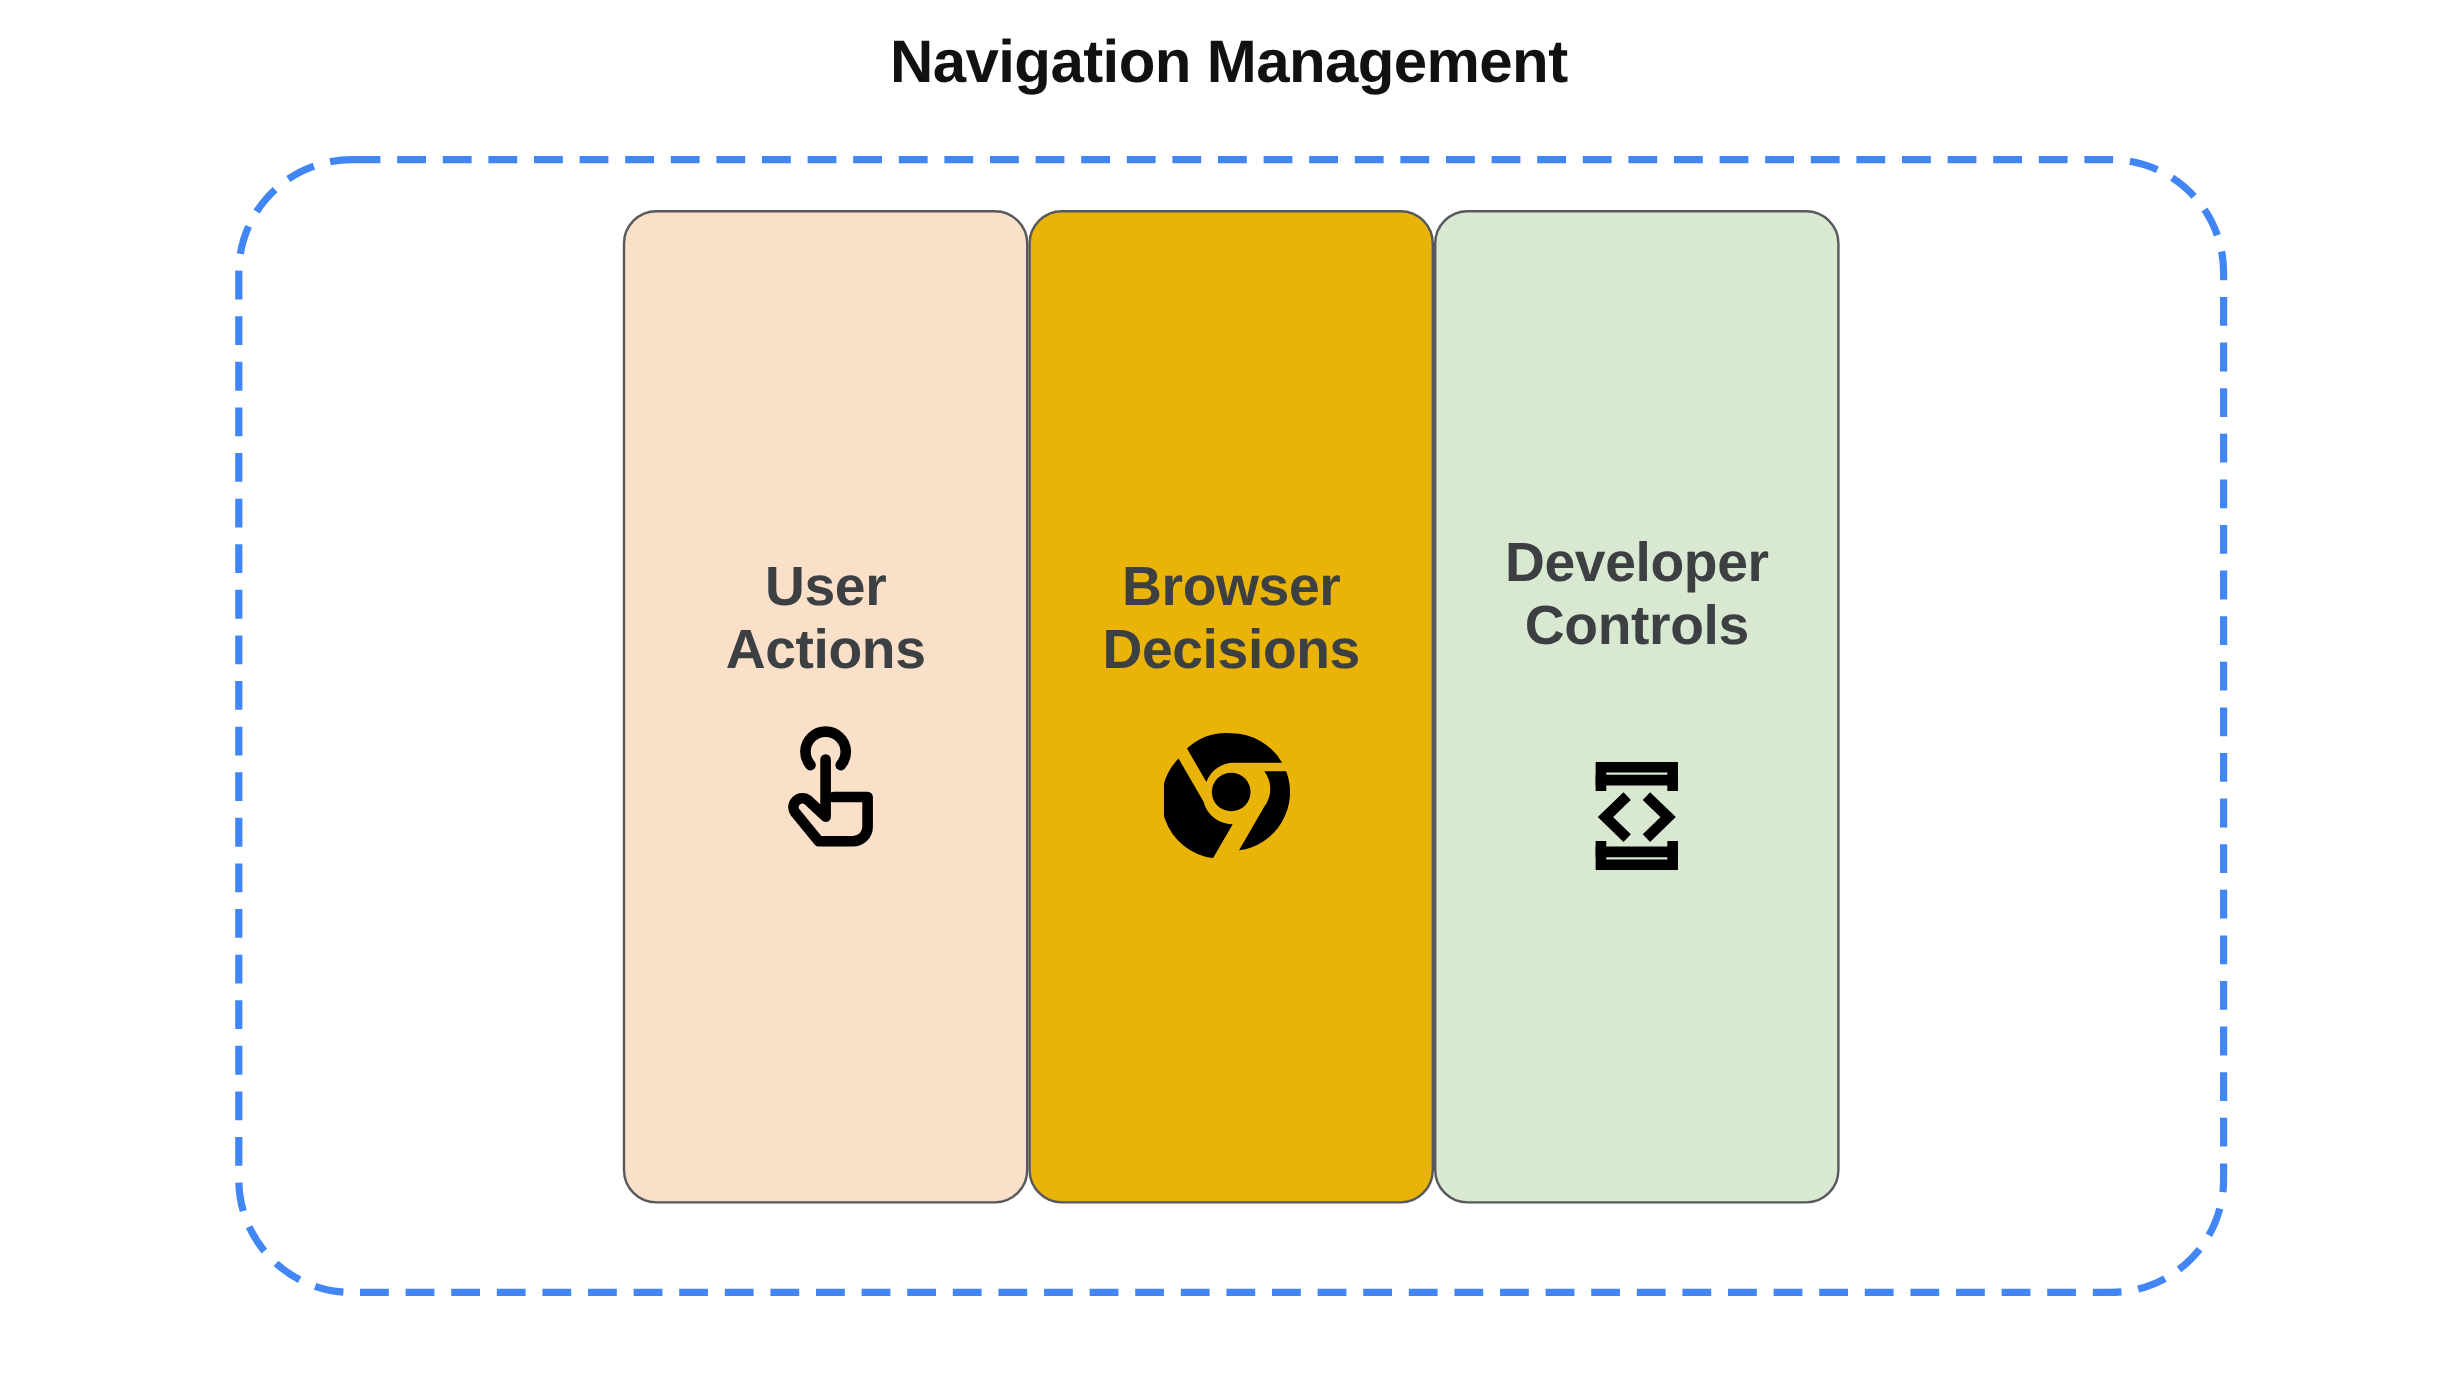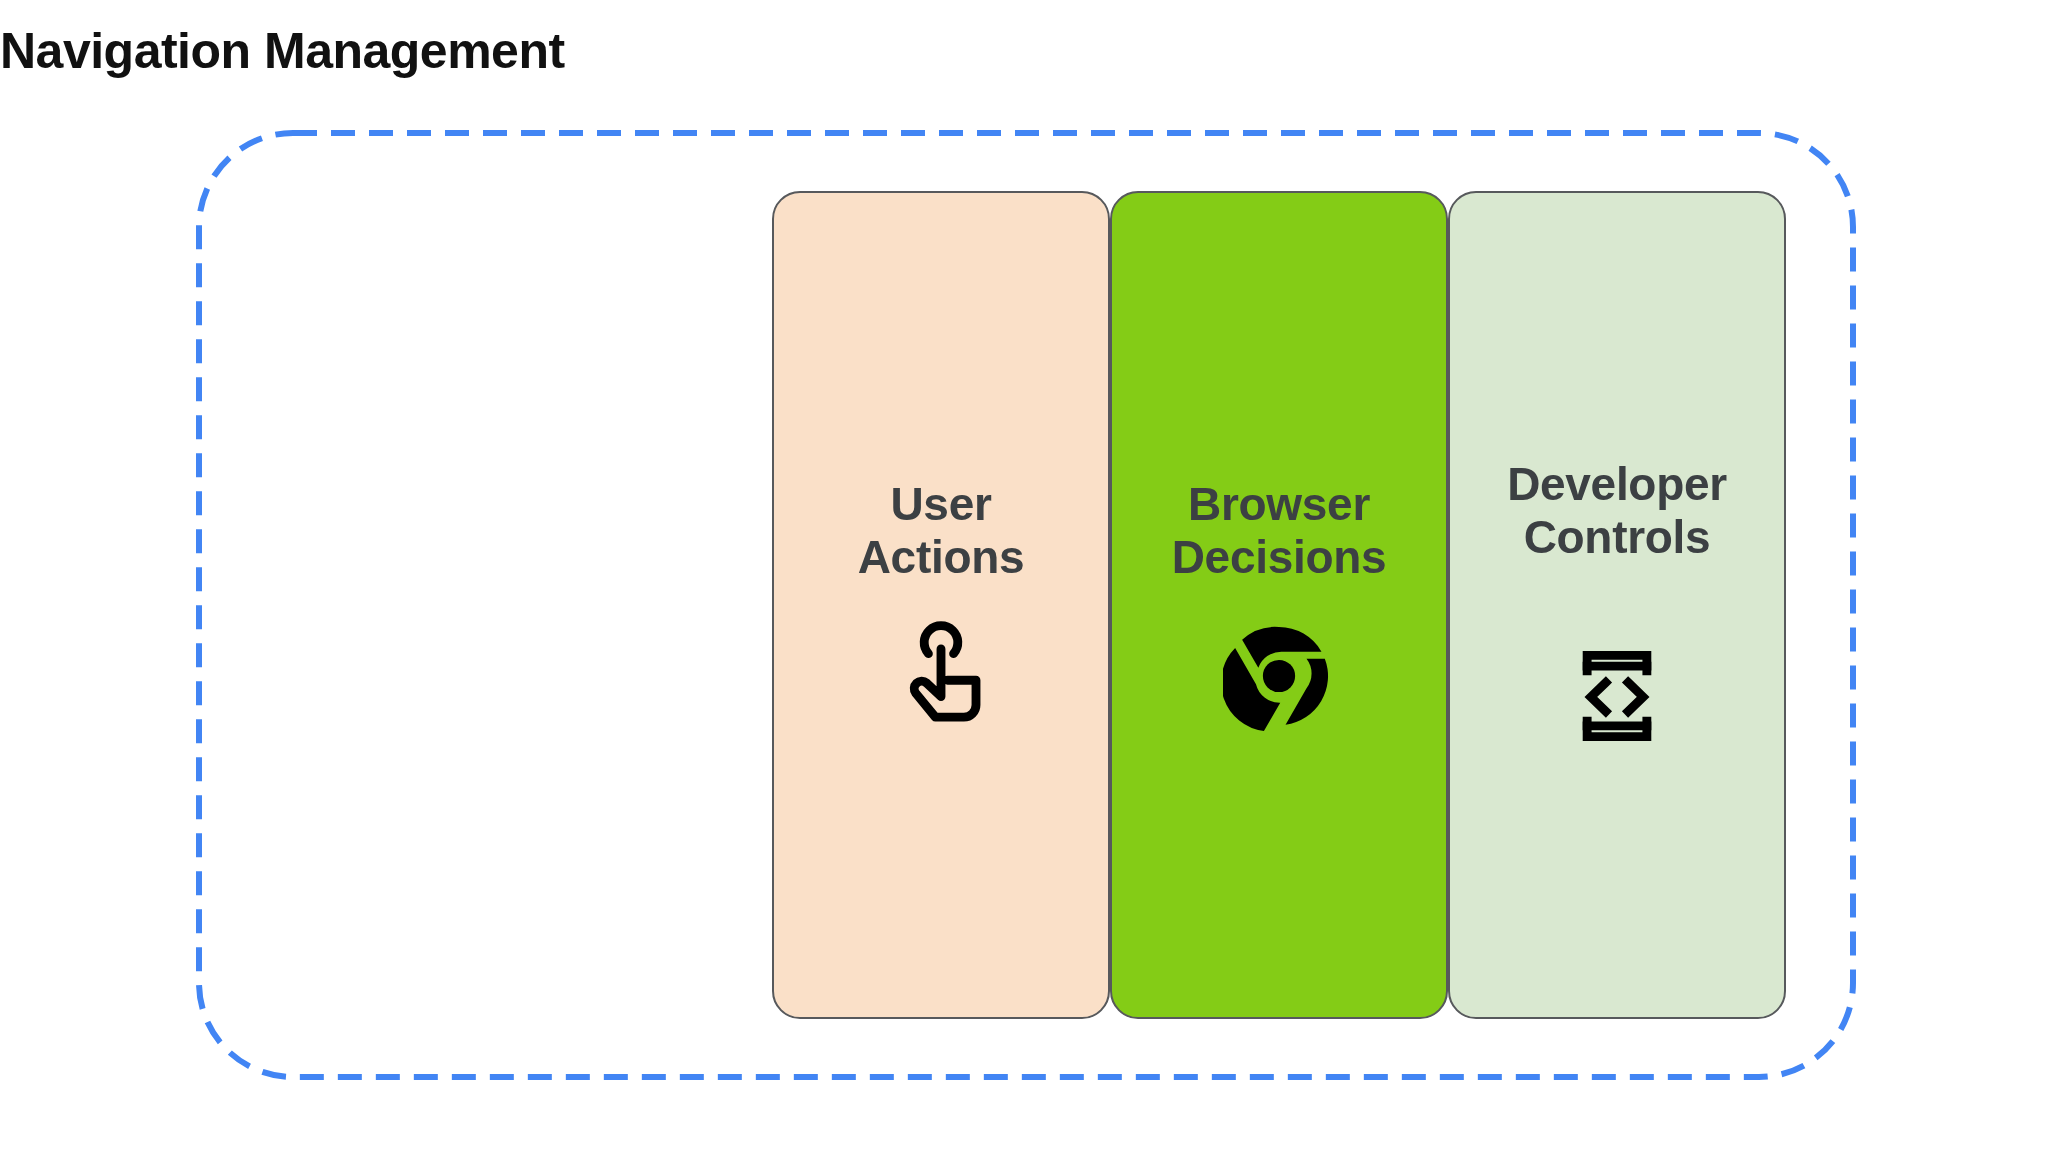--- a/index.html
+++ b/index.html
@@ -12,45 +12,46 @@
   #stage {
     position:relative;
     width:2048px; height:1152px;
     background:#ffffff;
   }
 
   
   #diagram-title {
     position:absolute;
     top:22px; left:0; width:2048px;
+    text-align:center;
     font-size:50px;
     font-weight:700;
     letter-spacing:-0.5px;
     color:#111111;
     white-space:nowrap;
   }
 
   
   #group-container {
     position:absolute;
     left:196px; top:130px;
     width:1660px; height:950px;
     border-radius:96px;
     pointer-events:none;
   }
   #group-container svg { display:block; width:100%; height:100%; overflow:visible; }
 
   
   #card-row {
     position:absolute;
-    left:196px; top:130px;
+    left:196px; top:114px;
     width:1660px; height:950px;
     display:flex;
     align-items:center;
-    justify-content:flex-end;
+    justify-content:center;
     padding:0 70px;
   }
 
   .card {
     position:relative;
     width:338px;
     height:828px;
     border-radius:28px;
     border:2px solid #57595c;
     display:flex;
@@ -70,21 +71,21 @@
     padding:0 12px;
   }
   .card-icon {
     margin-top:36px;
     width:112px; height:112px;
     display:flex; align-items:center; justify-content:center;
   }
   .card-icon svg { display:block; width:100%; height:100%; }
 
   .card-0 { background:#fae0c8; }
-  .card-1 { background:#84cc16; }
+  .card-1 { background:#eab308; }
   .card-2 { background:#d9e8d0;gap:40px; }
 </style>
 </head>
 <body>
 
 <div id="stage">
 
   <div id="diagram-title">Navigation Management</div>
 
   <div id="group-container">

